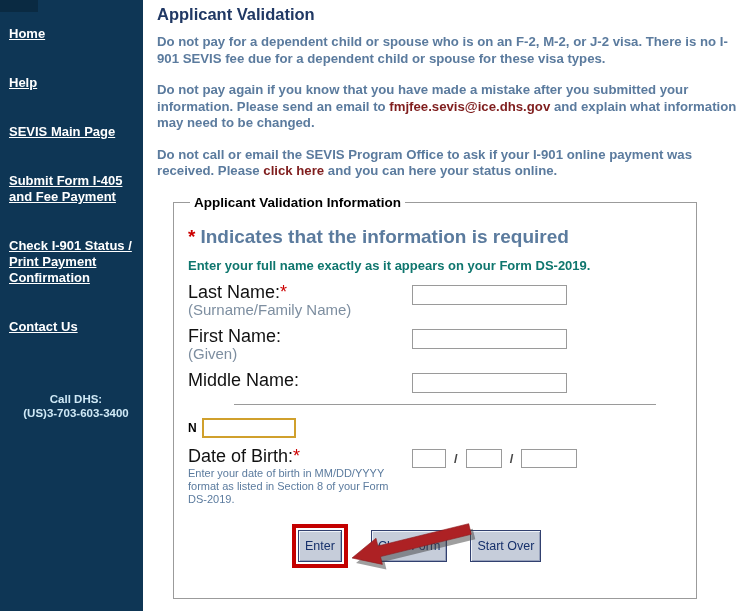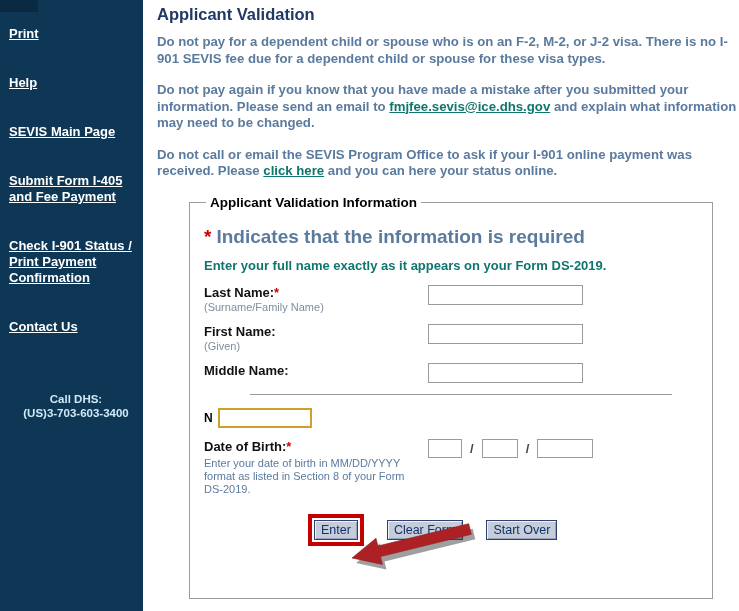--- a/index.html
+++ b/index.html
@@ -12,66 +12,66 @@
   .corner-block { position:absolute; top:0; left:0; width:38px; height:12px; background:#0a2a42; }
   .nav-link { display:block; width:125px; margin-bottom:33px; color:#ffffff; font-size:13px; font-weight:bold;
               line-height:16px; text-decoration:underline; cursor:pointer; }
   .phone-block { position:absolute; top:392px; left:0; width:152px; text-align:center;
                  color:#cfe9f6; font-size:11.5px; font-weight:bold; line-height:14px; }
 
   
   .main { flex:1; padding:5px 8px 0 14px; background:#fff; }
   h1.page-title { font-size:16.5px; color:#203864; margin:0 0 10px; font-weight:bold; }
   p.lead { width:588px; font-size:13.2px; font-weight:bold; color:#5b7b9e; line-height:16.5px; margin:0 0 15px; }
-  a.inline-link { color:#0f766e; font-weight:bold; text-decoration:underline; cursor:pointer; }
+  a.inline-link { color:#7f1d1d; font-weight:bold; cursor:pointer; }
 
   
-  fieldset.val-box { width:524px; margin-left:32px; border:1px solid #9b9b9b; padding:4px 14px 10px; min-height:404px; background:#fff; }
+  fieldset.val-box { width:524px; margin-left:16px; border:1px solid #9b9b9b; padding:4px 14px 10px; min-height:404px; background:#fff; }
   legend.val-legend { font-size:13.5px; font-weight:bold; color:#000; padding:0 4px; margin-left:2px; }
   .req-note { margin:12px 0 0; font-size:19px; font-weight:bold; color:#5b7b9e; }
   .req-star { color:#cc0000; margin-right:5px; }
   .instruction { margin:10px 0 12px; font-size:13px; font-weight:bold; color:#0f766e; }
 
   .row { display:grid; grid-template-columns:224px 1fr; align-items:start; margin-bottom:11px; }
-  .lbl { font-size:13px; font-weight:bold; color:#111; line-height:15px; }
+  .lbl { font-size:18px; font-weight:normal; color:#111; line-height:15px; }
   .lbl .star { color:#cc0000; }
-  .sub { font-size:11px; color:#7d8ea0; margin-top:1px; }
+  .sub { font-size:15px; color:#7d8ea0; margin-top:1px; }
   .help { width:218px; font-size:11px; color:#5b7b9e; line-height:13px; margin-top:3px; }
 
   input.text { width:155px; height:20px; border:1px solid #9a9a9a; font-size:12px; padding:1px 3px; background:#fff; }
   .sevis-ctl { display:flex; align-items:center; }
   .n-prefix { font-weight:bold; font-size:12px; color:#000; margin-right:5px; }
   input.sevis-input { width:94px; height:20px; border:2px solid #d0a02c; font-size:12px; padding:1px 3px; background:#fff; }
 
   .divider { border:0; border-top:1px solid #9a9a9a; margin:0 26px 13px 46px; }
 
   .dob-ctl { display:flex; align-items:center; }
   input.dob-mm { width:34px; height:19px; border:1px solid #9a9a9a; font-size:12px; padding:1px 2px; }
   input.dob-dd { width:36px; height:19px; border:1px solid #9a9a9a; font-size:12px; padding:1px 2px; }
   input.dob-yyyy { width:56px; height:19px; border:1px solid #9a9a9a; font-size:12px; padding:1px 2px; }
   .slash { font-weight:bold; color:#444; margin:0 8px; font-size:13px; }
 
   
   .buttons { display:flex; align-items:center; gap:23px; margin:18px 0 0 104px; }
   .btn { font-family:"Liberation Sans", sans-serif; font-size:12.5px; color:#16306b; background:#c6cdda;
-         border:1px solid #31406f; padding:2px 6px; cursor:pointer;
+         border:1px solid #31406f; padding:8px 6px; cursor:pointer;
          box-shadow: inset 1px 1px 0 #eef2f8, inset -1px -1px 0 #97a1bb; }
   .enter-wrap { border:4px solid #c40000; padding:2px; line-height:0; }
 
   
   .arrow-svg { position:absolute; left:330px; top:516px; width:152px; height:60px; pointer-events:none; z-index:5; }
 </style>
 </head>
 <body>
 
 <div class="page">
 
   <div class="sidebar">
     <div class="corner-block"></div>
-    <a class="nav-link">Print</a>
+    <a class="nav-link">Home</a>
     <a class="nav-link">Help</a>
     <a class="nav-link">SEVIS Main Page</a>
     <a class="nav-link">Submit Form I-405 and Fee Payment</a>
     <a class="nav-link">Check I-901 Status / Print Payment Confirmation</a>
     <a class="nav-link">Contact Us</a>
     <div class="phone-block">
       <div>Call DHS:</div>
       <div>(US)3-703-603-3400</div>
     </div>
   </div>

